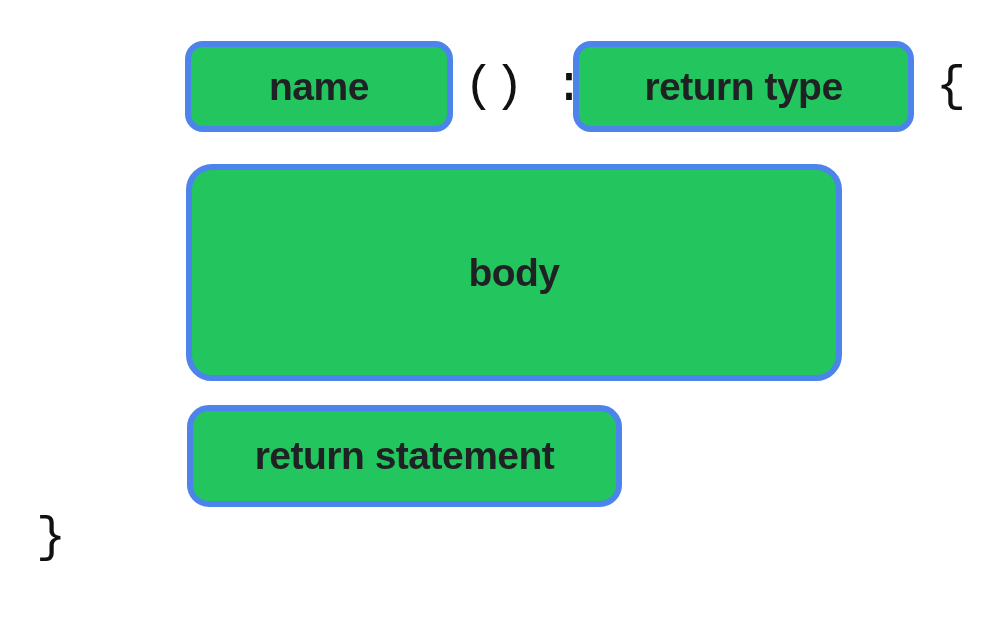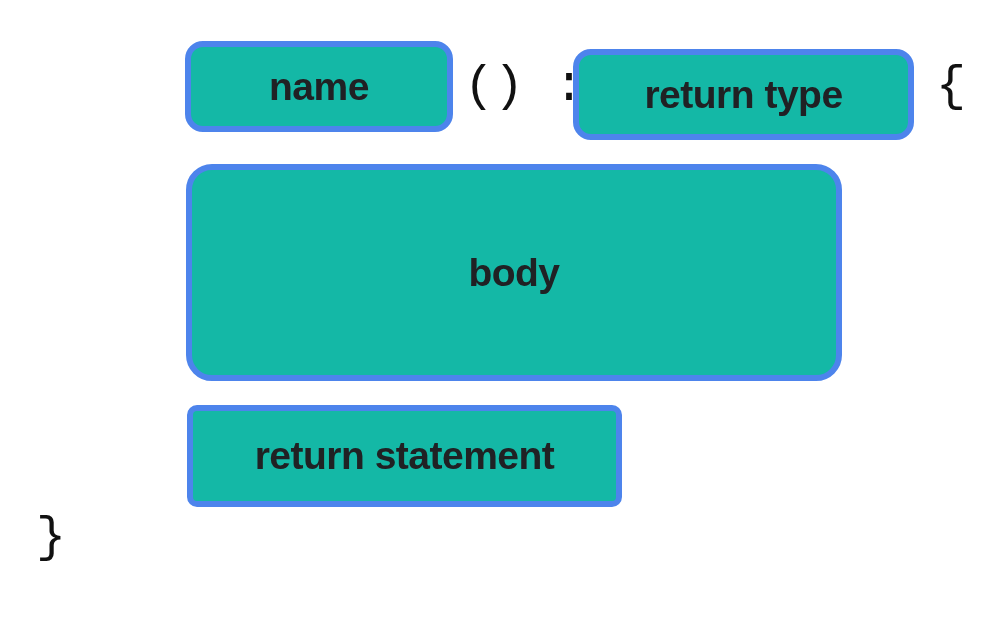--- a/index.html
+++ b/index.html
@@ -26,44 +26,44 @@
     color: #111111;
     white-space: pre;
     letter-spacing: 0;
   }
   
   .slot {
     position: absolute;
     box-sizing: border-box;
     border: 6px solid #4d84ec;
     border-radius: 20px;
-    background: #14b8a6;
+    background: #22c55e;
     display: flex;
     align-items: center;
     justify-content: center;
     text-align: right;
   }
   .slot-label {
     font-family: "Liberation Sans", sans-serif;
     font-weight: 700;
     font-size: 39px;
     color: #202124;
     letter-spacing: -0.5px;
     white-space: nowrap;
   }
   
   .kw-fun          { left: 36px;  top: 41px;  height: 91px; }
   .box-name        { left: 185px; top: 41px;  width: 268px; height: 91px;  border-radius: 18px; }
   .parens-colon    { left: 464px; top: 41px;  height: 91px; }
   .brace-open      { left: 936px; top: 41px;  height: 91px; }
   
   .box-body        { left: 186px; top: 164px; width: 656px; height: 217px; border-radius: 26px; }
-  .box-return-type { left: 573px; top: 49px;  width: 341px; height: 91px;  border-radius: 18px; }
+  .box-return-type { left: 573px; top: 41px;  width: 341px; height: 91px;  border-radius: 18px; }
   
-  .box-return-stmt { left: 187px; top: 405px; width: 435px; height: 102px; border-radius: 10px; }
+  .box-return-stmt { left: 187px; top: 405px; width: 435px; height: 102px; border-radius: 22px; }
   
   .brace-close     { left: 36px;  top: 500px; height: 75px; }
 </style>
 </head>
 <body>
 
 <div class="canvas">
 
 
   <div class="slot box-name">

